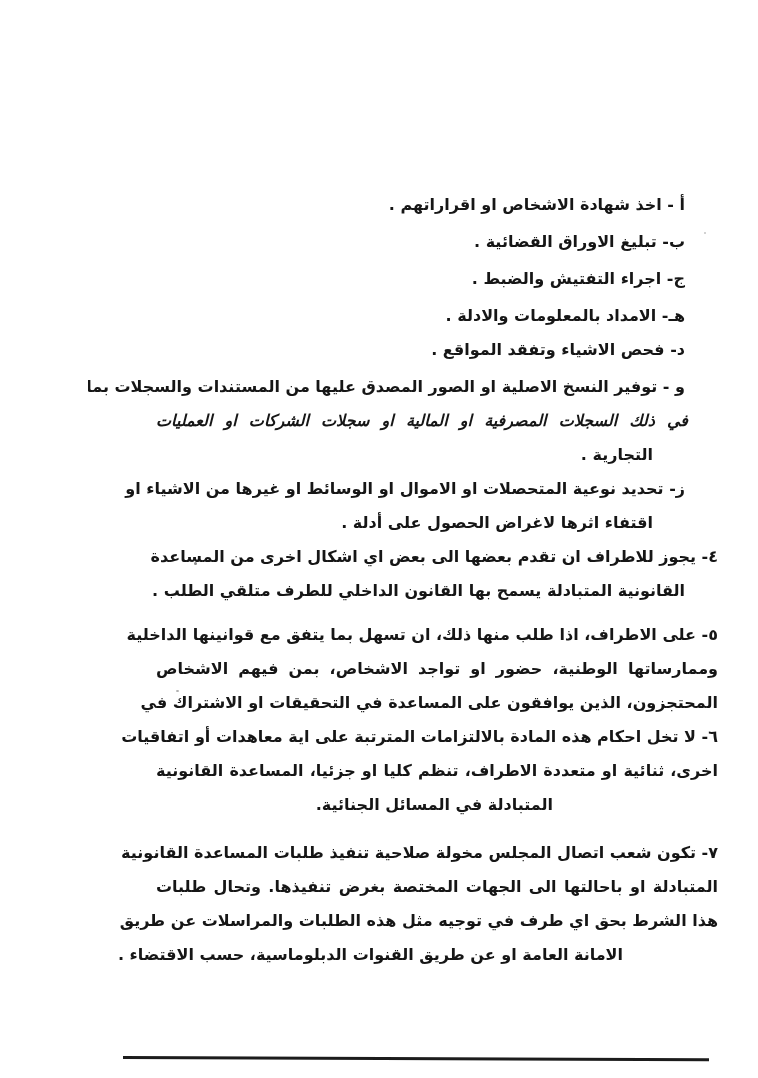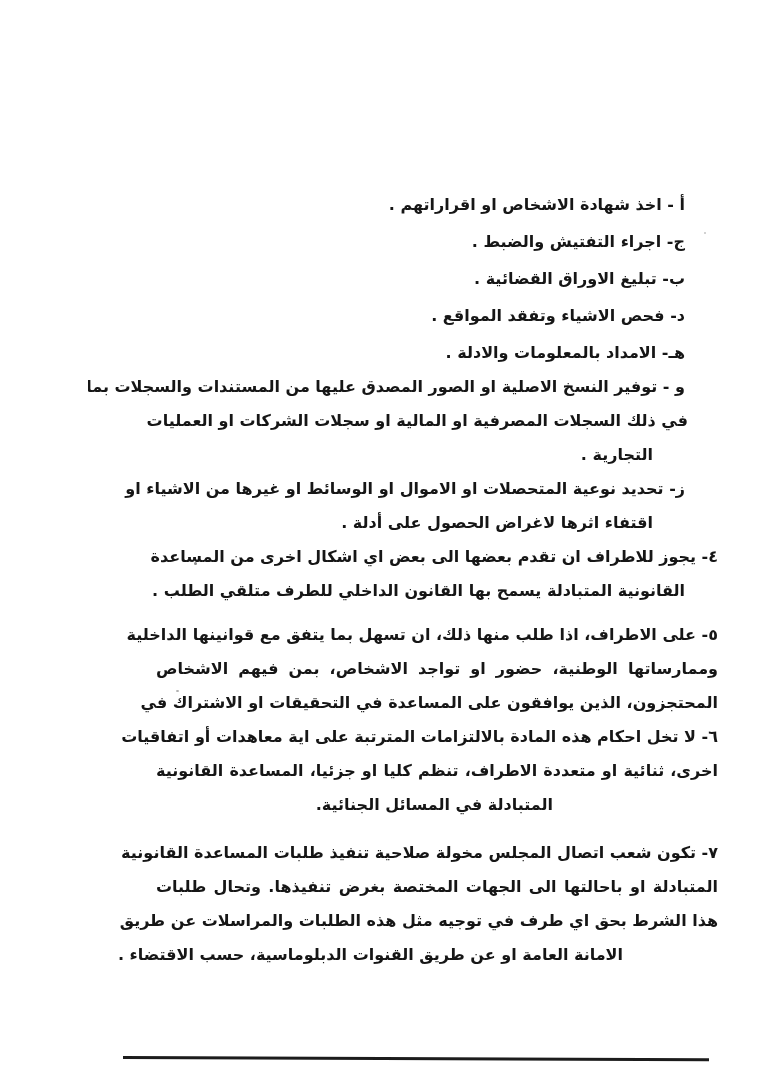--- a/index.html
+++ b/index.html
@@ -28,21 +28,21 @@
     white-space: nowrap;
     text-align: right;
   }
   .full {
     text-align: justify;
     text-align-last: justify;
   }
   .gap3   { margin-bottom: 3px; }
   .mt10   { margin-top: 10px; }
   .mt14   { margin-top: 14px; }
-  .in30   { padding-right: 30px; }
+  .in30   { padding-right: 30px; font-style: italic; }
   .in33   { padding-right: 33px; }
   .in65   { padding-right: 65px; }
   .in95   { padding-right: 95px; }
   .in150  { padding-right: 150px; }
   .in165  { padding-right: 165px; }
   .rule {
     position: absolute;
     left: 35px;
     top: 1056px;
     width: 586px;
@@ -60,24 +60,24 @@
   .speck.s2 { left: 88px;  top: 690px; width: 3px; height: 2px; opacity: .7; }
   .speck.s3 { left: 616px; top: 232px; width: 2px; height: 2px; opacity: .5; }
 </style>
 </head>
 <body>
 
 <div class="page">
   <div class="content">
 
     <div class="line in33 gap3">أ - اخذ شهادة الاشخاص او اقراراتهم .</div>
+    <div class="line in33 gap3">ب- تبليغ الاوراق القضائية .</div>
     <div class="line in33 gap3">ج- اجراء التفتيش والضبط .</div>
-    <div class="line in33 gap3">ب- تبليغ الاوراق القضائية .</div>
+    <div class="line in33">هـ- الامداد بالمعلومات والادلة .</div>
     <div class="line in33 gap3">د- فحص الاشياء وتفقد المواقع .</div>
-    <div class="line in33">هـ- الامداد بالمعلومات والادلة .</div>
 
     <div class="line full in33">و - توفير النسخ الاصلية او الصور المصدق عليها من المستندات والسجلات بما</div>
     <div class="line full in30">في ذلك السجلات المصرفية او المالية او سجلات الشركات او العمليات</div>
     <div class="line in65">التجارية .</div>
 
     <div class="line full in33">ز- تحديد نوعية المتحصلات او الاموال او الوسائط او غيرها من الاشياء او</div>
     <div class="line in65">اقتفاء اثرها لاغراض الحصول على أدلة .</div>
 
     <div class="line full">٤- يجوز للاطراف ان تقدم بعضها الى بعض اي اشكال اخرى من المساعدة</div>
     <div class="line in33">القانونية المتبادلة يسمح بها القانون الداخلي للطرف متلقي الطلب .</div>

